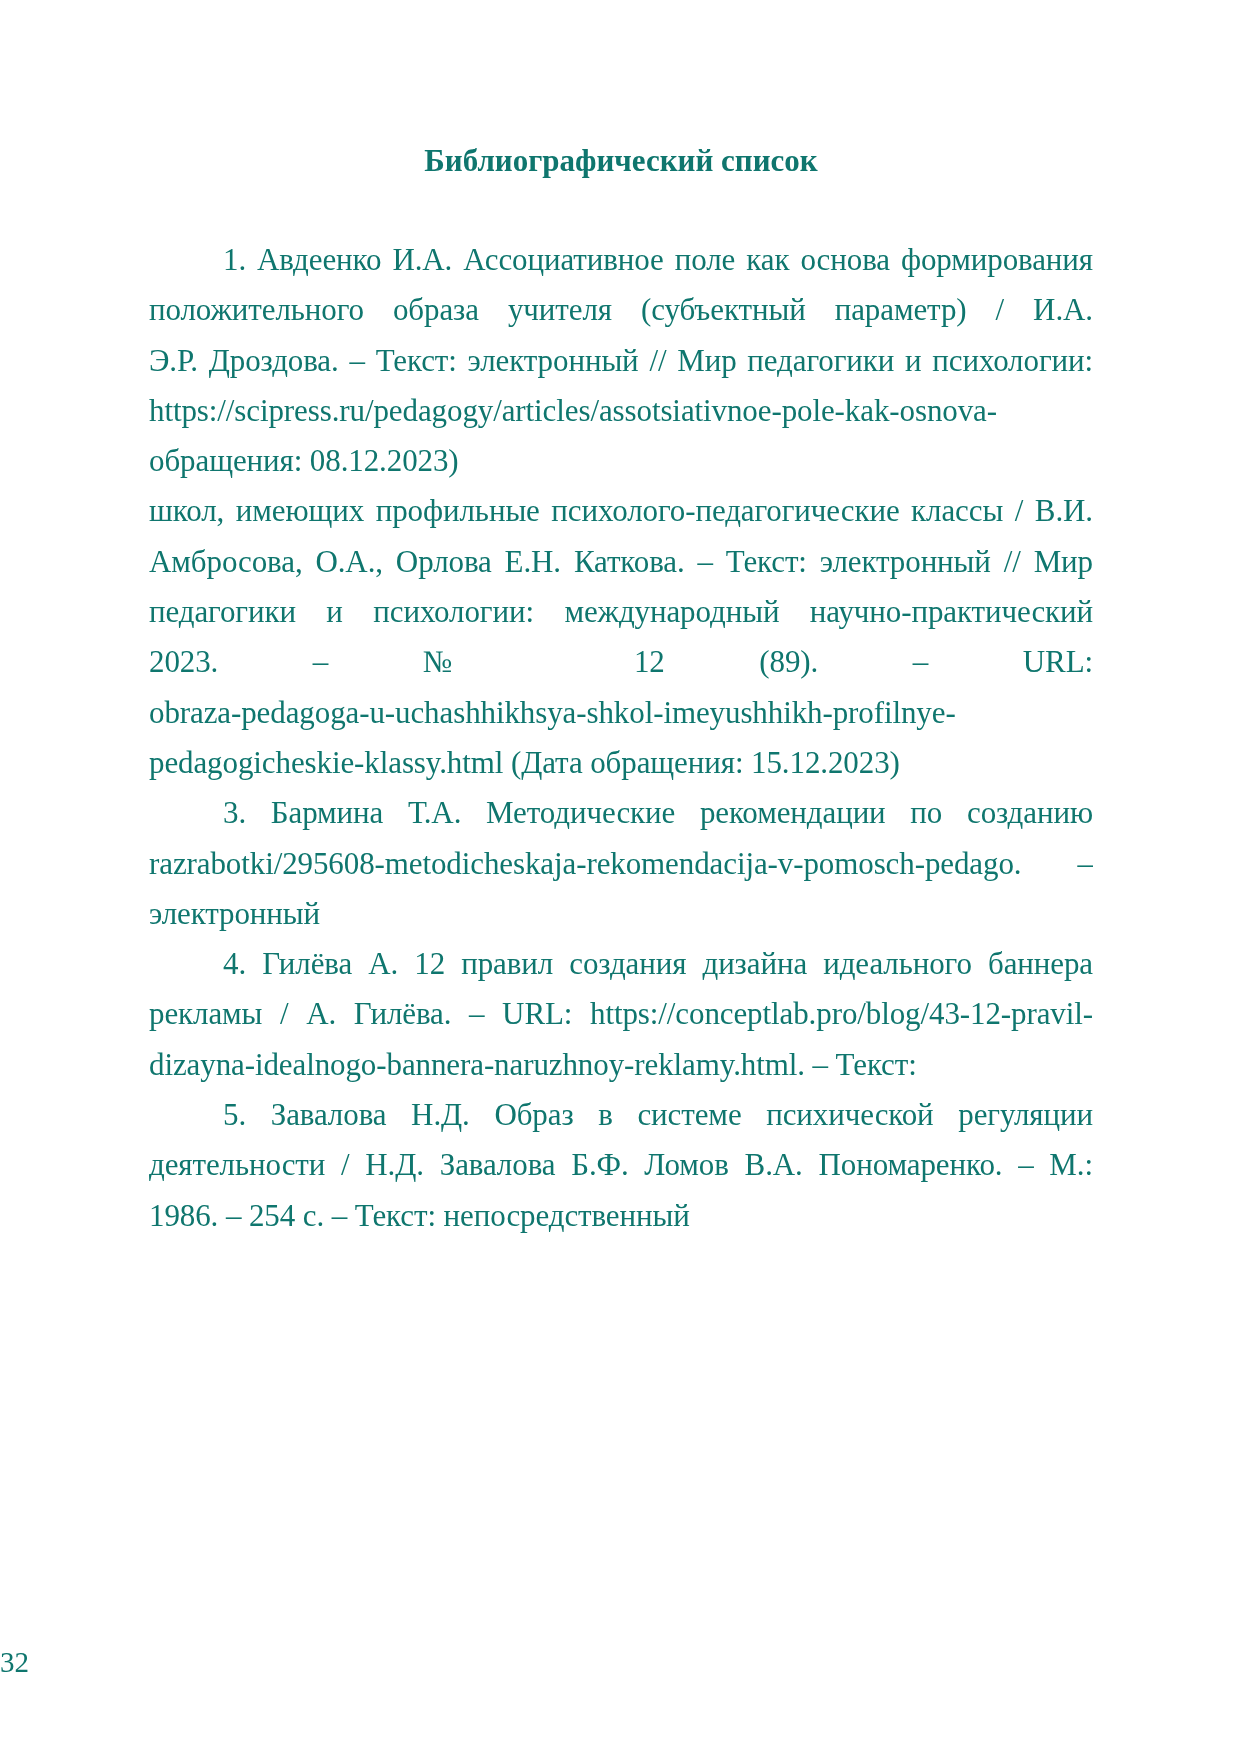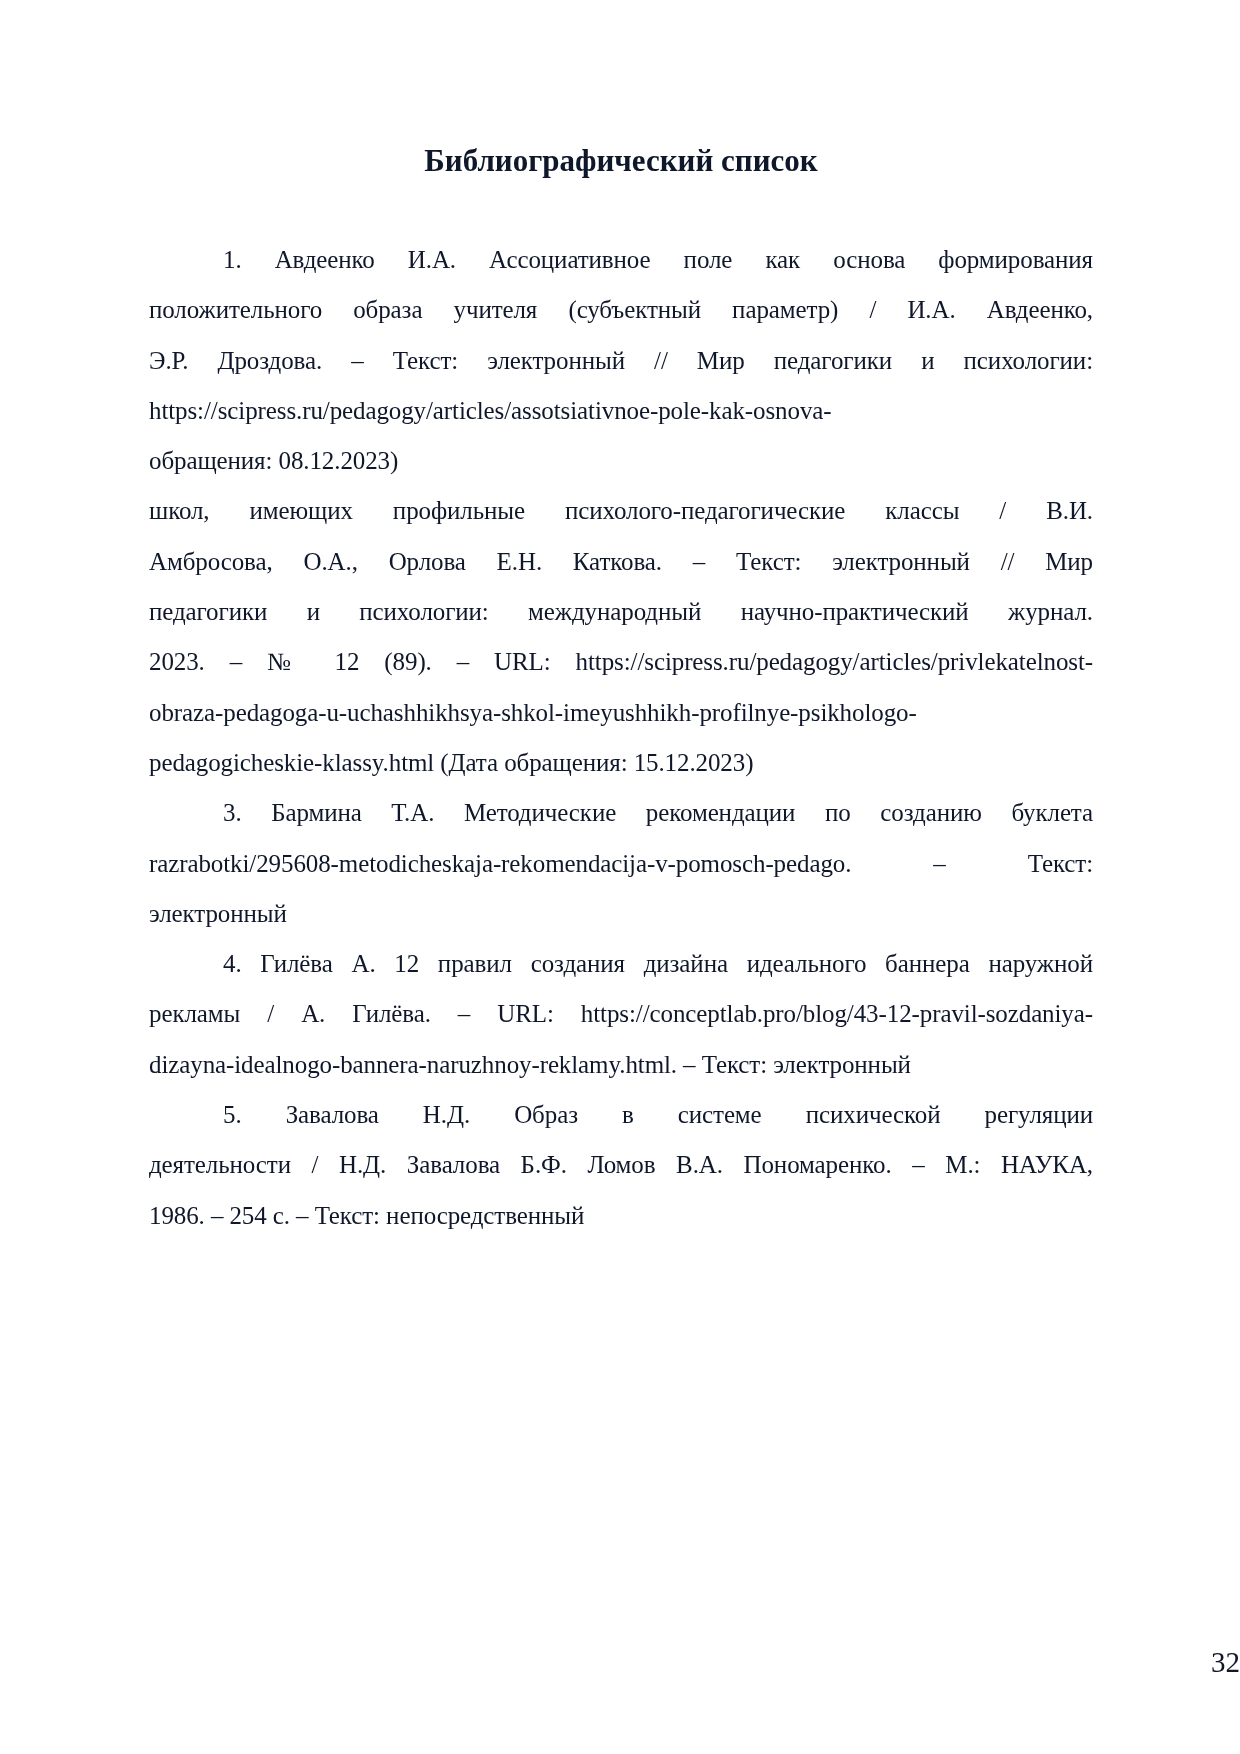--- a/index.html
+++ b/index.html
@@ -6,21 +6,21 @@
     margin: 0;
     padding: 0;
     background: #e8e8e8;
   }
   .page {
     position: relative;
     width: 1240px;
     height: 1754px;
     margin: 0 auto;
     background: #ffffff;
-    color: #0f172a;
+    color: #0f766e;
     font-family: "Liberation Serif", "DejaVu Serif", serif;
     overflow: hidden;
   }
   .doc-title {
     position: absolute;
     top: 136px;
     left: 149px;
     width: 944px;
     margin: 0;
     font-size: 31px;
@@ -35,21 +35,21 @@
     left: 149px;
     width: 944px;
   }
   .bib-entry {
     margin: 0;
     padding: 0;
   }
   .bib-line {
     height: 50.3px;
     line-height: 50.3px;
-    font-size: 25px;
+    font-size: 31px;
     letter-spacing: -0.1px;
     overflow: hidden;
     text-align: left;
     white-space: normal;
     word-spacing: normal;
   }
   .bib-line.just {
     text-align: justify;
     text-align-last: justify;
     -moz-text-align-last: justify;
@@ -57,21 +57,21 @@
   .bib-line.first {
     padding-left: 74px;
   }
   .page-number {
     position: absolute;
     top: 1637px;
     left: 0;
     width: 1240px;
     font-size: 29px;
     line-height: 50px;
-    text-align: right;
+    text-align: left;
   }
 </style>
 </head>
 <body>
 
 <div class="page">
   <h1 class="doc-title">Библиографический список</h1>
 
   <div class="bib-list" id="bib-list">
       <div class="bib-entry">

